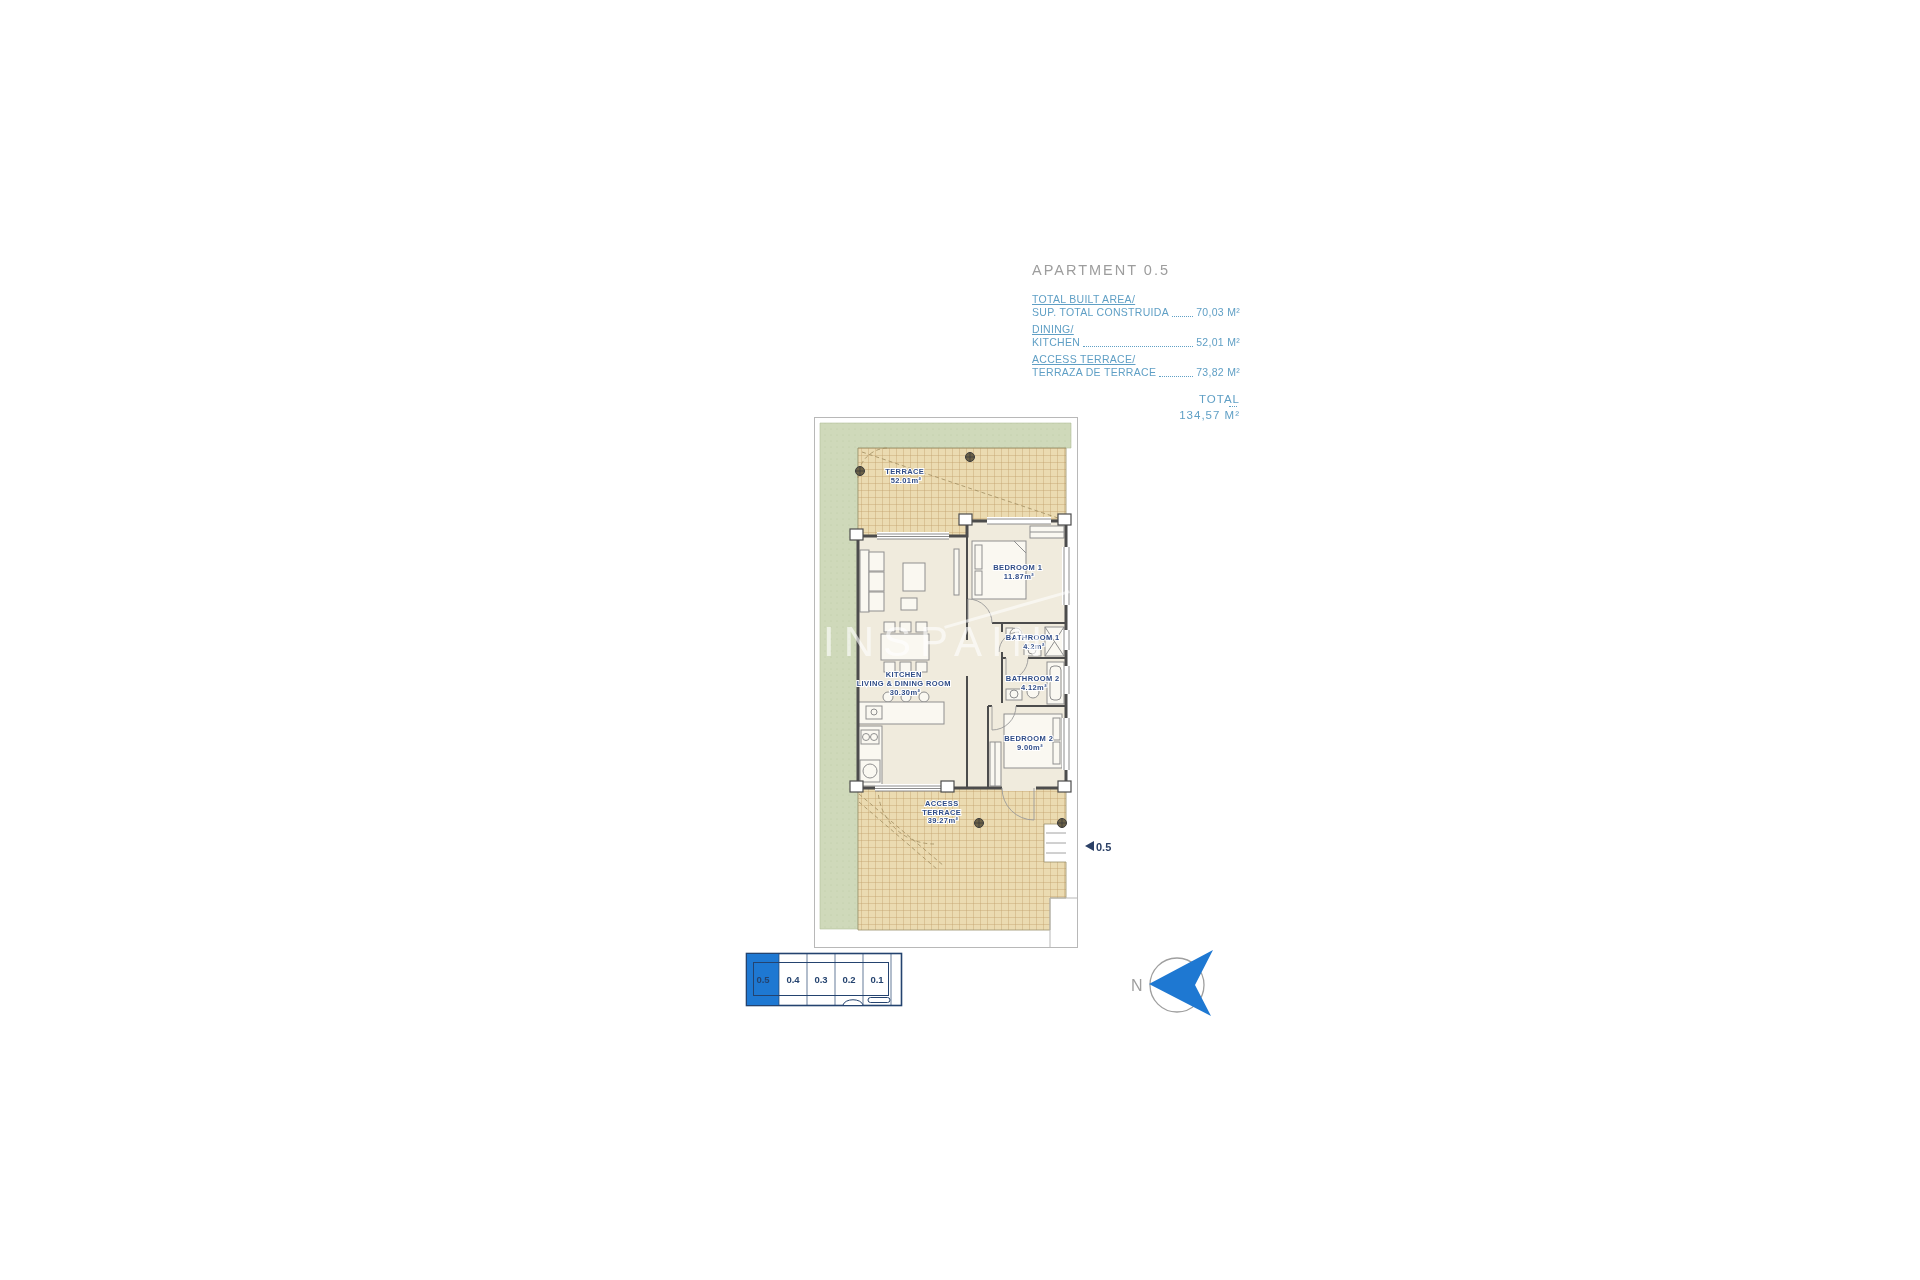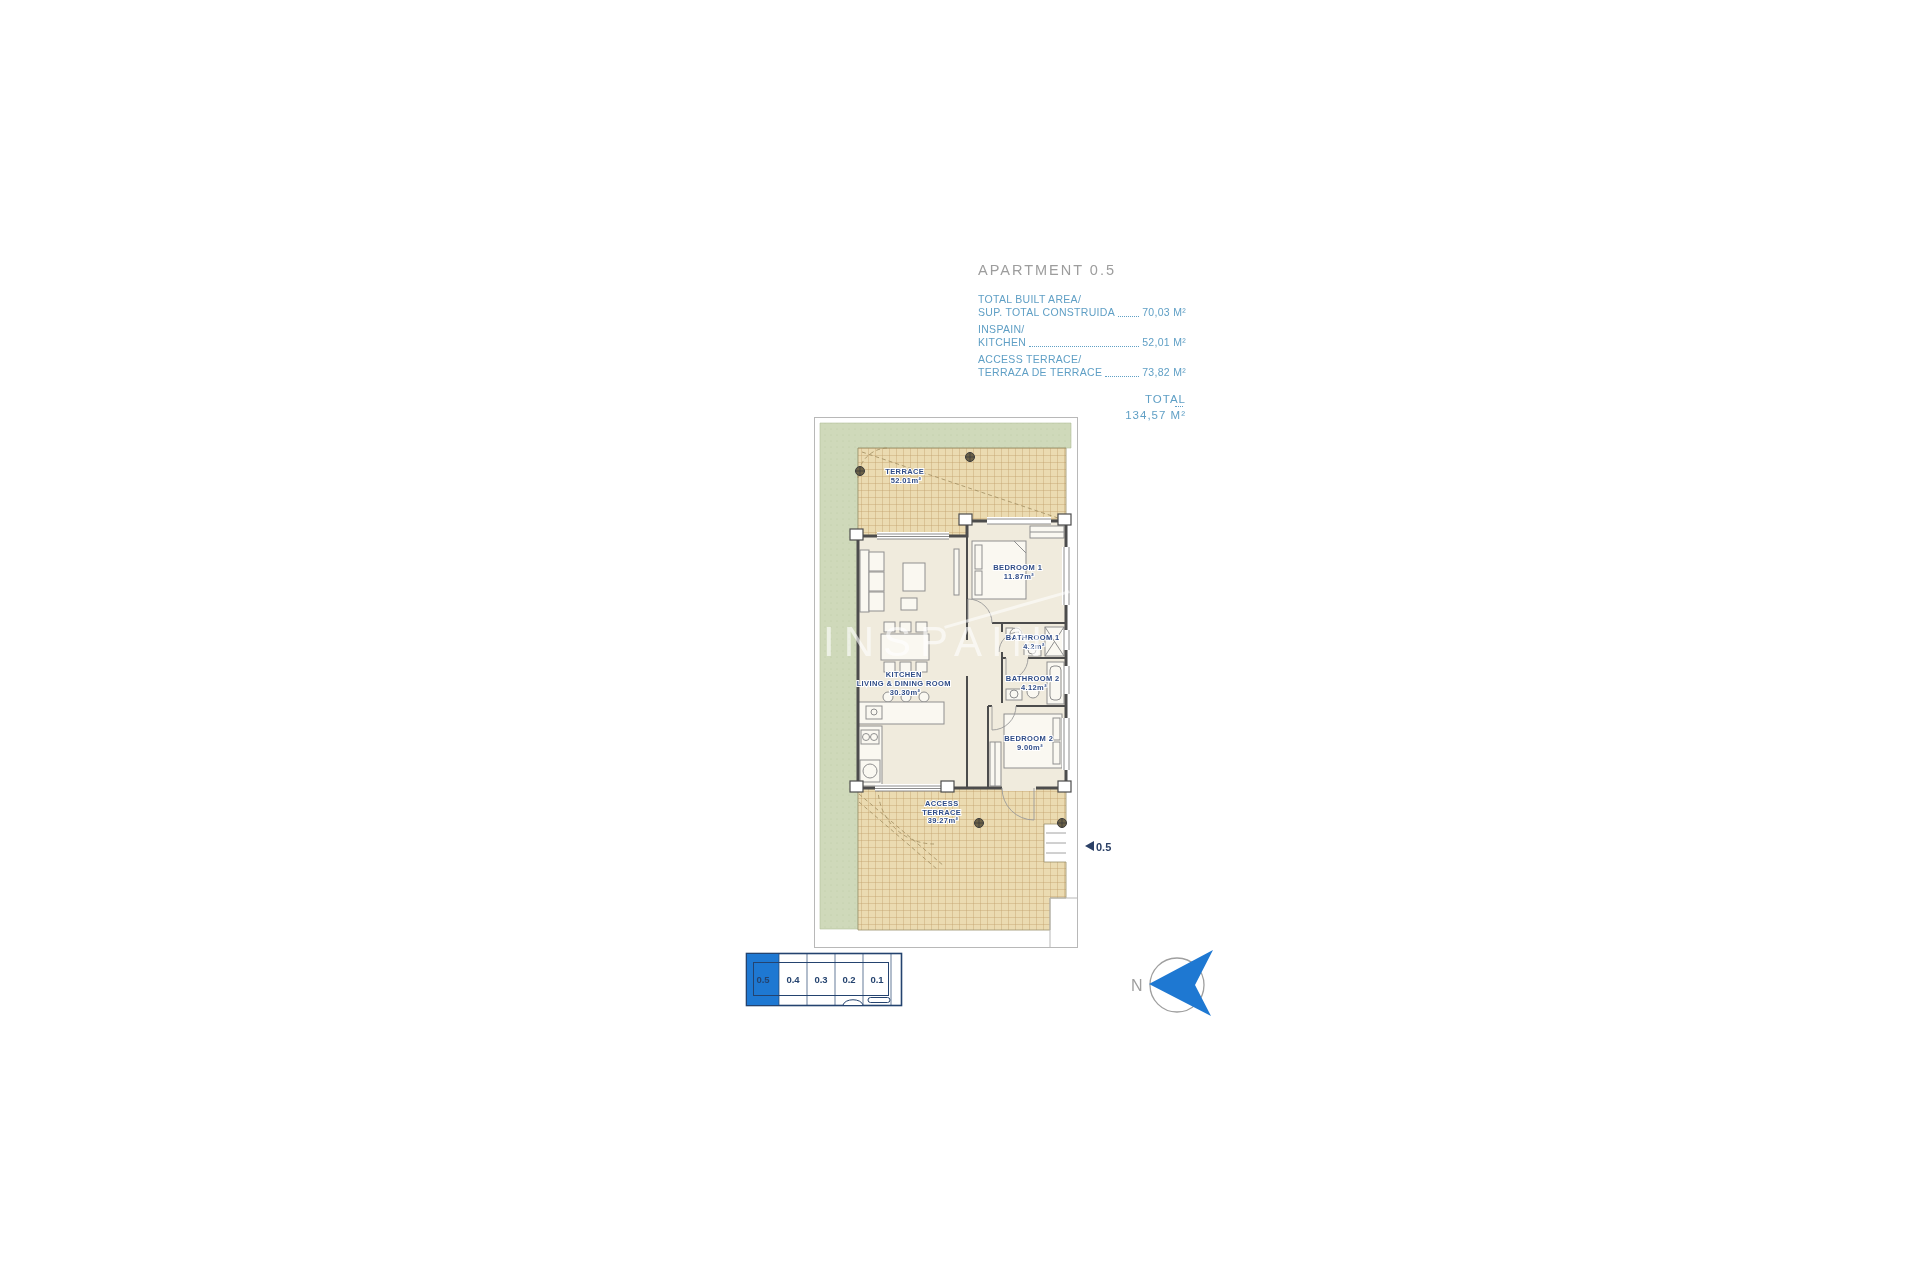--- a/index.html
+++ b/index.html
@@ -2,29 +2,29 @@
 <html><head>
 <meta charset="utf-8">
 <style>
   html,body{margin:0;padding:0;}
   body{
     width:1920px;height:1280px;background:#ffffff;position:relative;
     font-family:"Liberation Sans",sans-serif;overflow:hidden;
   }
   
   .summary{
-    position:absolute;left:978px;top:264px;width:208px;
+    position:absolute;left:1032px;top:264px;width:208px;
     color:#5f9fc5;font-size:10.5px;line-height:13px;letter-spacing:.3px;
   }
   .sheet-title{
     color:#9d9d9d;font-size:14.5px;letter-spacing:2px;font-weight:400;
     margin:0 0 16px 0;
   }
   .area-row{margin-bottom:4px;}
-  .area-row .l1{white-space:nowrap;}
+  .area-row .l1{white-space:nowrap;text-decoration:underline;}
   .flexline{display:flex;align-items:flex-end;}
   .flexline .lbl{white-space:nowrap;}
   .leader{flex:1;border-bottom:1.5px dotted #5f9fc5;margin:0 3px 2px 3px;min-width:8px;}
   .flexline .val{white-space:nowrap;text-align:center;}
   .total-row{display:flex;align-items:flex-end;margin-top:14px;font-size:11.5px;letter-spacing:1px;flex-direction:column;}
   
   .watermark{
     position:absolute;left:823px;top:618px;width:340px;
     color:rgba(255,255,255,0.62);font-size:42px;letter-spacing:9px;font-weight:400;
     pointer-events:none;
@@ -50,21 +50,21 @@
   <div class="area-row">
     <div class="l1">TOTAL BUILT AREA/</div>
     <div class="flexline">
       <span class="lbl">SUP. TOTAL CONSTRUIDA</span>
       <span class="leader"></span>
       <span class="val">70,03 M²</span>
     </div>
   </div>
 
   <div class="area-row">
-    <div class="l1">INSPAIN/</div>
+    <div class="l1">DINING/</div>
     <div class="flexline">
       <span class="lbl">KITCHEN</span>
       <span class="leader"></span>
       <span class="val">52,01 M²</span>
     </div>
   </div>
 
   <div class="area-row">
     <div class="l1">ACCESS TERRACE/</div>
     <div class="flexline">

